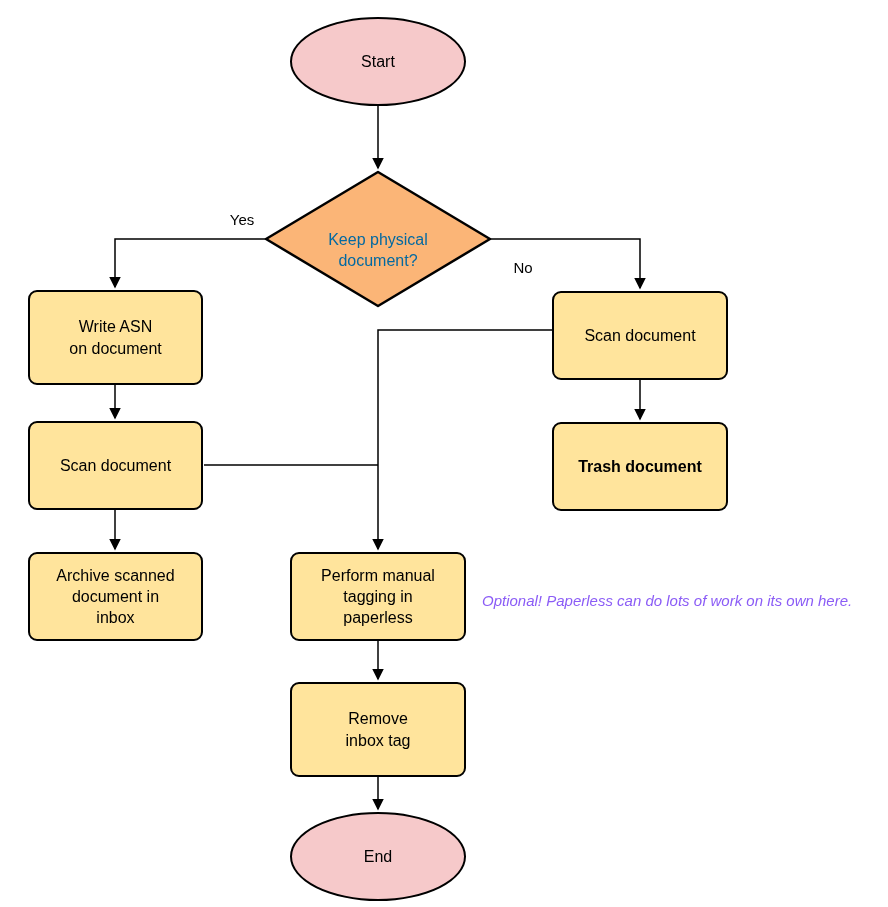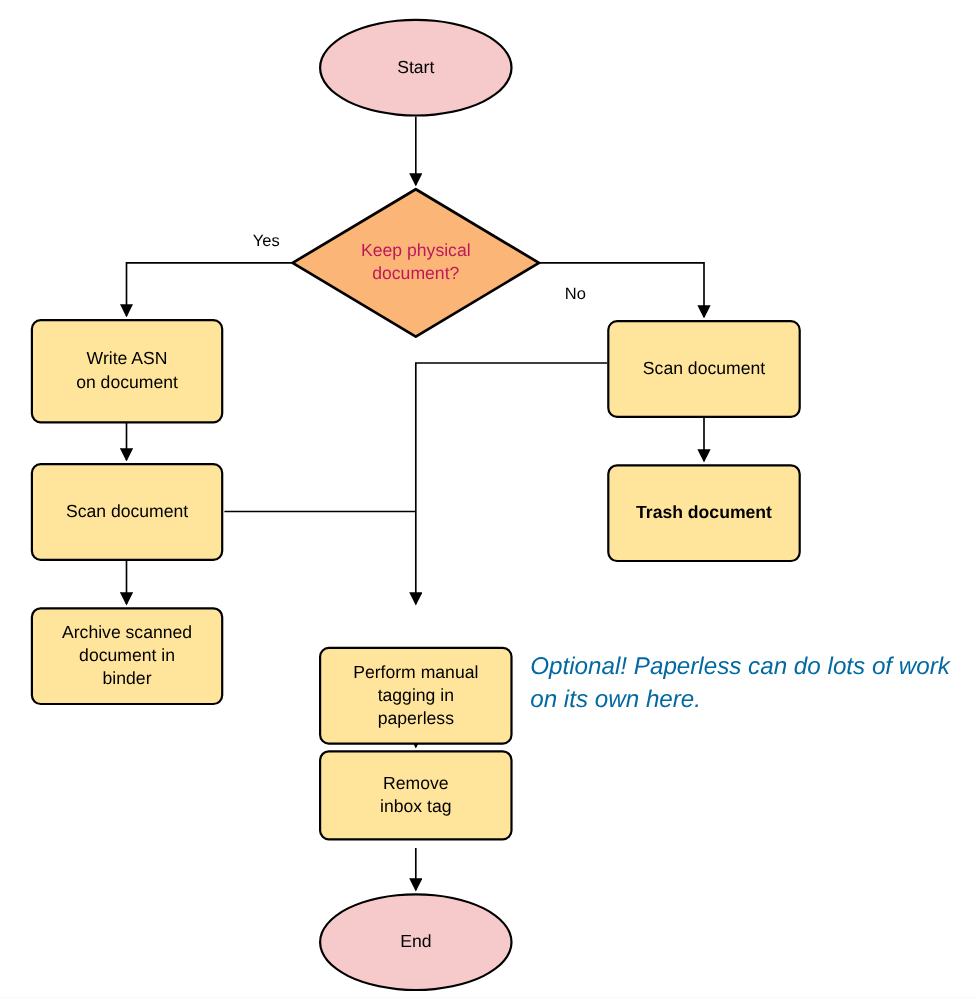--- a/index.html
+++ b/index.html
@@ -53,40 +53,40 @@
     border-radius: 9px;
   }
   .terminator {
     background: var(--terminator-fill, #F6C9CA);
     border: 2.5px solid var(--border, #000000);
     border-radius: 50%;
   }
   .decision-label {
     position: absolute;
     display: flex;
-    align-items: center;
+    align-items: flex-end;
     justify-content: center;
     text-align: center;
     white-space: pre-line;
     font-size: 16px;
     line-height: 1.32;
-    color: #be185d;
+    color: #0369a1;
   }
   .edge-label {
     position: absolute;
     font-size: 15px;
     text-align: center;
     color: #000;
   }
   .annotation {
     position: absolute;
-    font-size: 22px;
+    font-size: 15px;
     font-style: italic;
     line-height: 1.35;
-    color: #0369a1;
+    color: #8b5cf6;
   }
 </style>
 </head>
 <body>
 
 <div id="canvas">
 
   <svg id="edges" width="888" height="907" viewBox="0 0 888 907">
     <defs>
       <marker id="arrow" markerWidth="8" markerHeight="8" refX="7" refY="4" orient="auto" markerUnits="strokeWidth">
@@ -126,40 +126,40 @@
 on document</span>
   </div>
 
   <div class="node process" style="left:28px; top:421px; width:175px; height:89px;">
     <span>Scan document</span>
   </div>
 
   <div class="node process" style="left:28px; top:552px; width:175px; height:89px;">
     <span>Archive scanned
 document in
-binder</span>
+inbox</span>
   </div>
 
   <div class="node process" style="left:552px; top:291px; width:176px; height:89px;">
     <span>Scan document</span>
   </div>
 
   <div class="node process" style="left:552px; top:422px; width:176px; height:89px;font-weight:bold;">
     <span>Trash document</span>
   </div>
 
-  <div class="node process" style="left:290px; top:552px; width:176px; height:89px;margin-top:36px;">
+  <div class="node process" style="left:290px; top:552px; width:176px; height:89px;">
     <span>Perform manual
 tagging in
 paperless</span>
   </div>
 
   <div class="annotation" style="left:482px; top:591px; width:402px;">Optional! Paperless can do lots of work on its own here.</div>
 
-  <div class="node process" style="left:290px; top:682px; width:176px; height:82px;">
+  <div class="node process" style="left:290px; top:682px; width:176px; height:95px;">
     <span>Remove
 inbox tag</span>
   </div>
 
   <div class="node terminator" style="left:290px; top:812px; width:176px; height:89px;justify-content:center;">
     <span>End</span>
   </div>
 
 </div>
 

